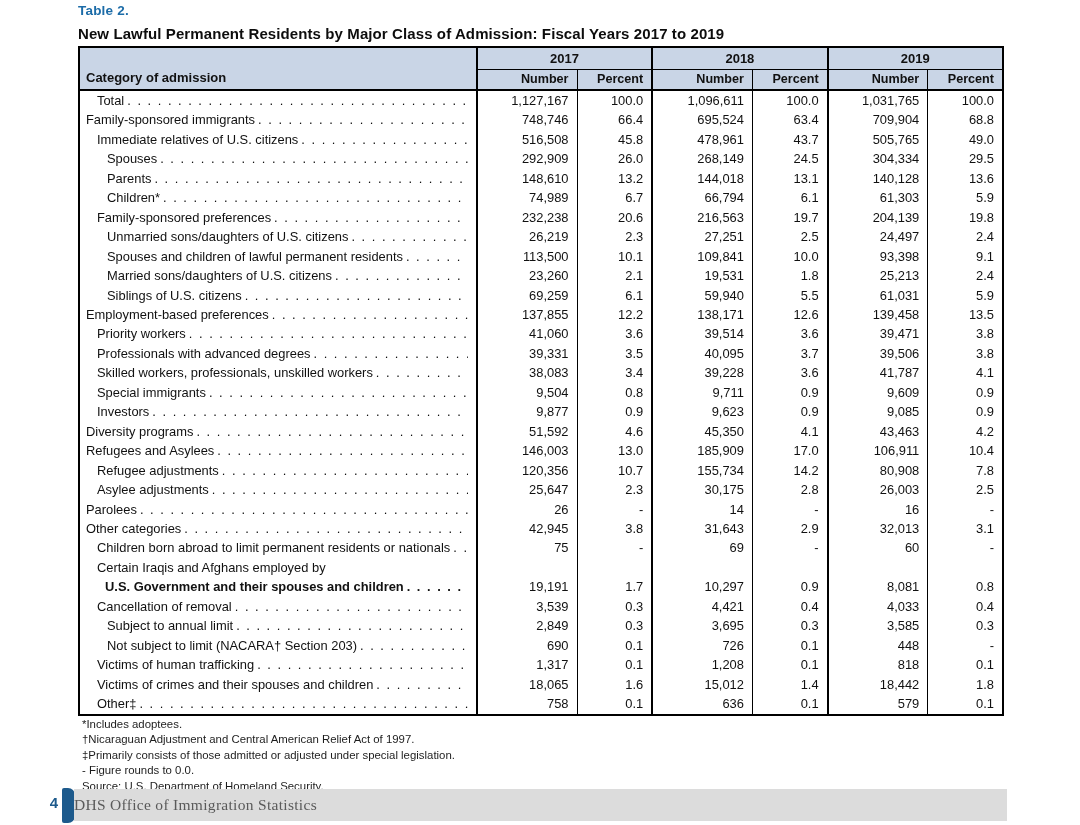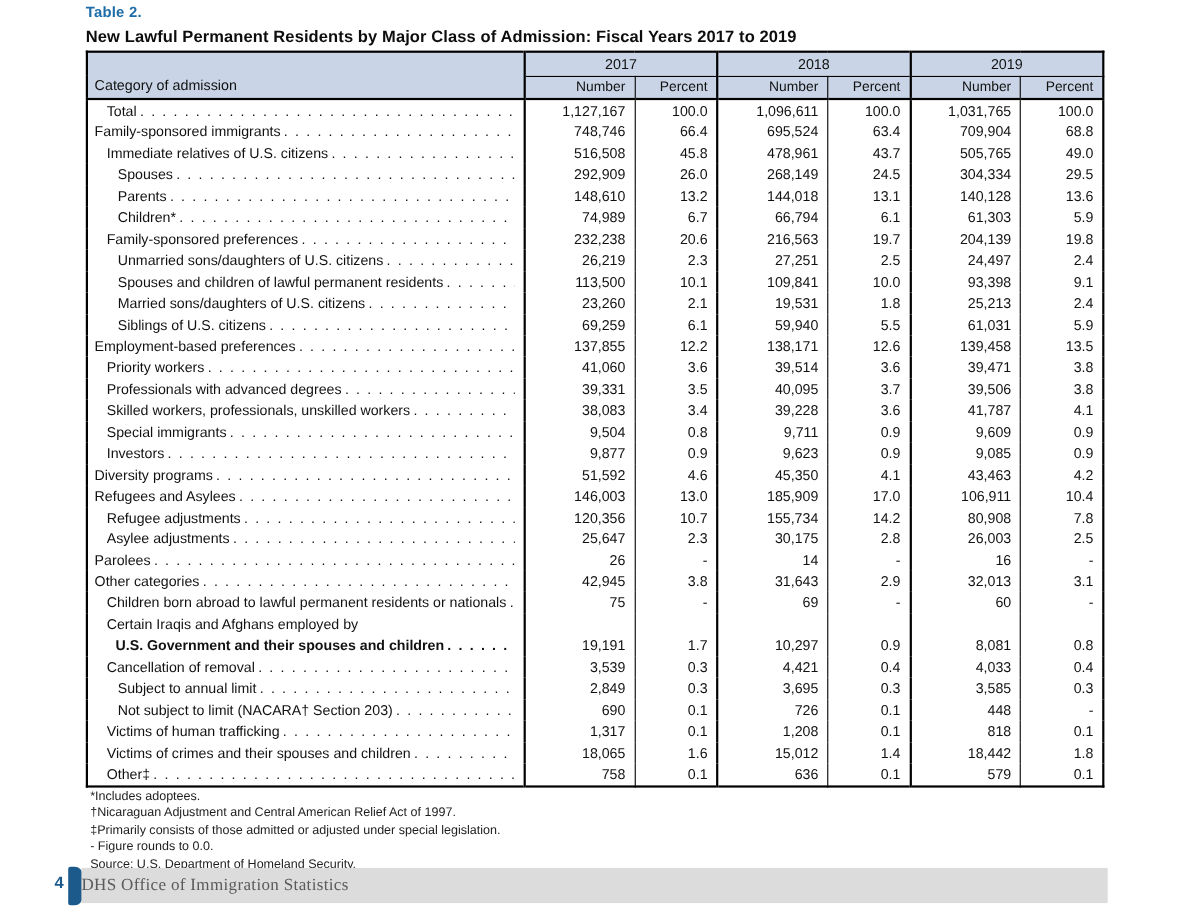--- a/index.html
+++ b/index.html
@@ -10,21 +10,21 @@
   }
   .title-block { position:absolute; left:78px; top:3px; width:930px; }
   .table-label { color:#1c6ca8; font-weight:bold; font-size:13.5px; letter-spacing:.2px; }
   .main-title  { color:#0d0d0d; font-weight:bold; font-size:15px; margin-top:7px; letter-spacing:.1px; }
 
   table.stats {
     position:absolute; left:78px; top:46px; width:926px;
     border-collapse:collapse; table-layout:fixed;
     border:2px solid #000; font-size:12.9px; color:#111;
   }
-  thead th { background:#c9d5e6; font-weight:normal; padding:0; }
+  thead th { background:#c9d5e6; font-weight:bold; padding:0; }
   th.cat-head {
     text-align:left; vertical-align:bottom; padding:0 0 4px 6px;
     font-size:13px; border-bottom:2px solid #000;
   }
   th.year { text-align:center; font-size:13px; height:22px;
     border-left:2px solid #000; border-bottom:1px solid #000; }
   tr.np th { height:21px; font-size:12.6px; text-align:right; padding-right:8px;
     border-bottom:2px solid #000; }
   th.grp, td.grp { border-left:2px solid #000; }
   th.sub, td.sub { border-left:1px solid #000; }
@@ -416,21 +416,21 @@
           <td class="num grp">42,945</td>
           <td class="num sub">3.8</td>
           <td class="num grp">31,643</td>
           <td class="num sub">2.9</td>
           <td class="num grp">32,013</td>
           <td class="num sub">3.1</td>
         </tr>
         <tr>
           <td>
             <div class="catwrap ind1">
-              <span class="lbl">Children born abroad to lawful permanent residents or nationals</span>
+              <span class="lbl">Children born abroad to limit permanent residents or nationals</span>
               <span class="dots"></span>
             </div>
           </td>
           <td class="num grp">75</td>
           <td class="num sub">-</td>
           <td class="num grp">69</td>
           <td class="num sub">-</td>
           <td class="num grp">60</td>
           <td class="num sub">-</td>
         </tr>

